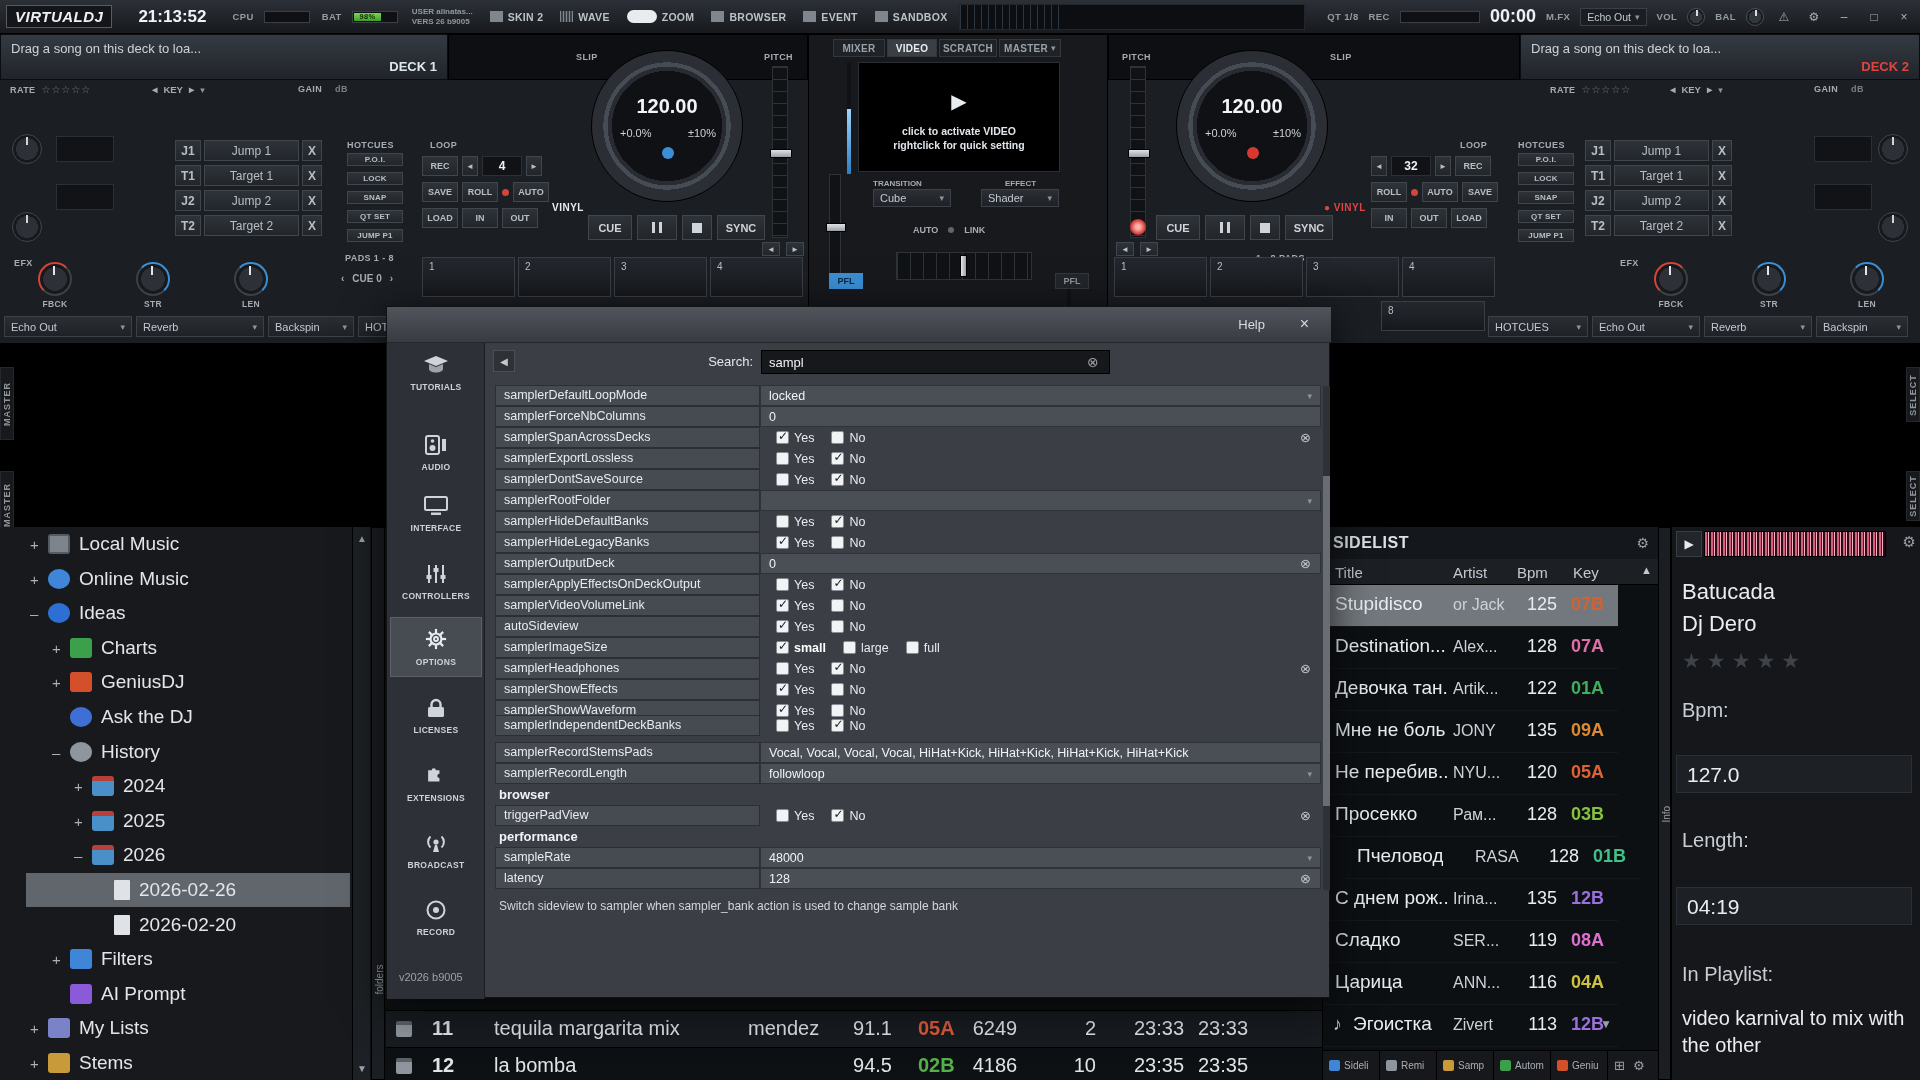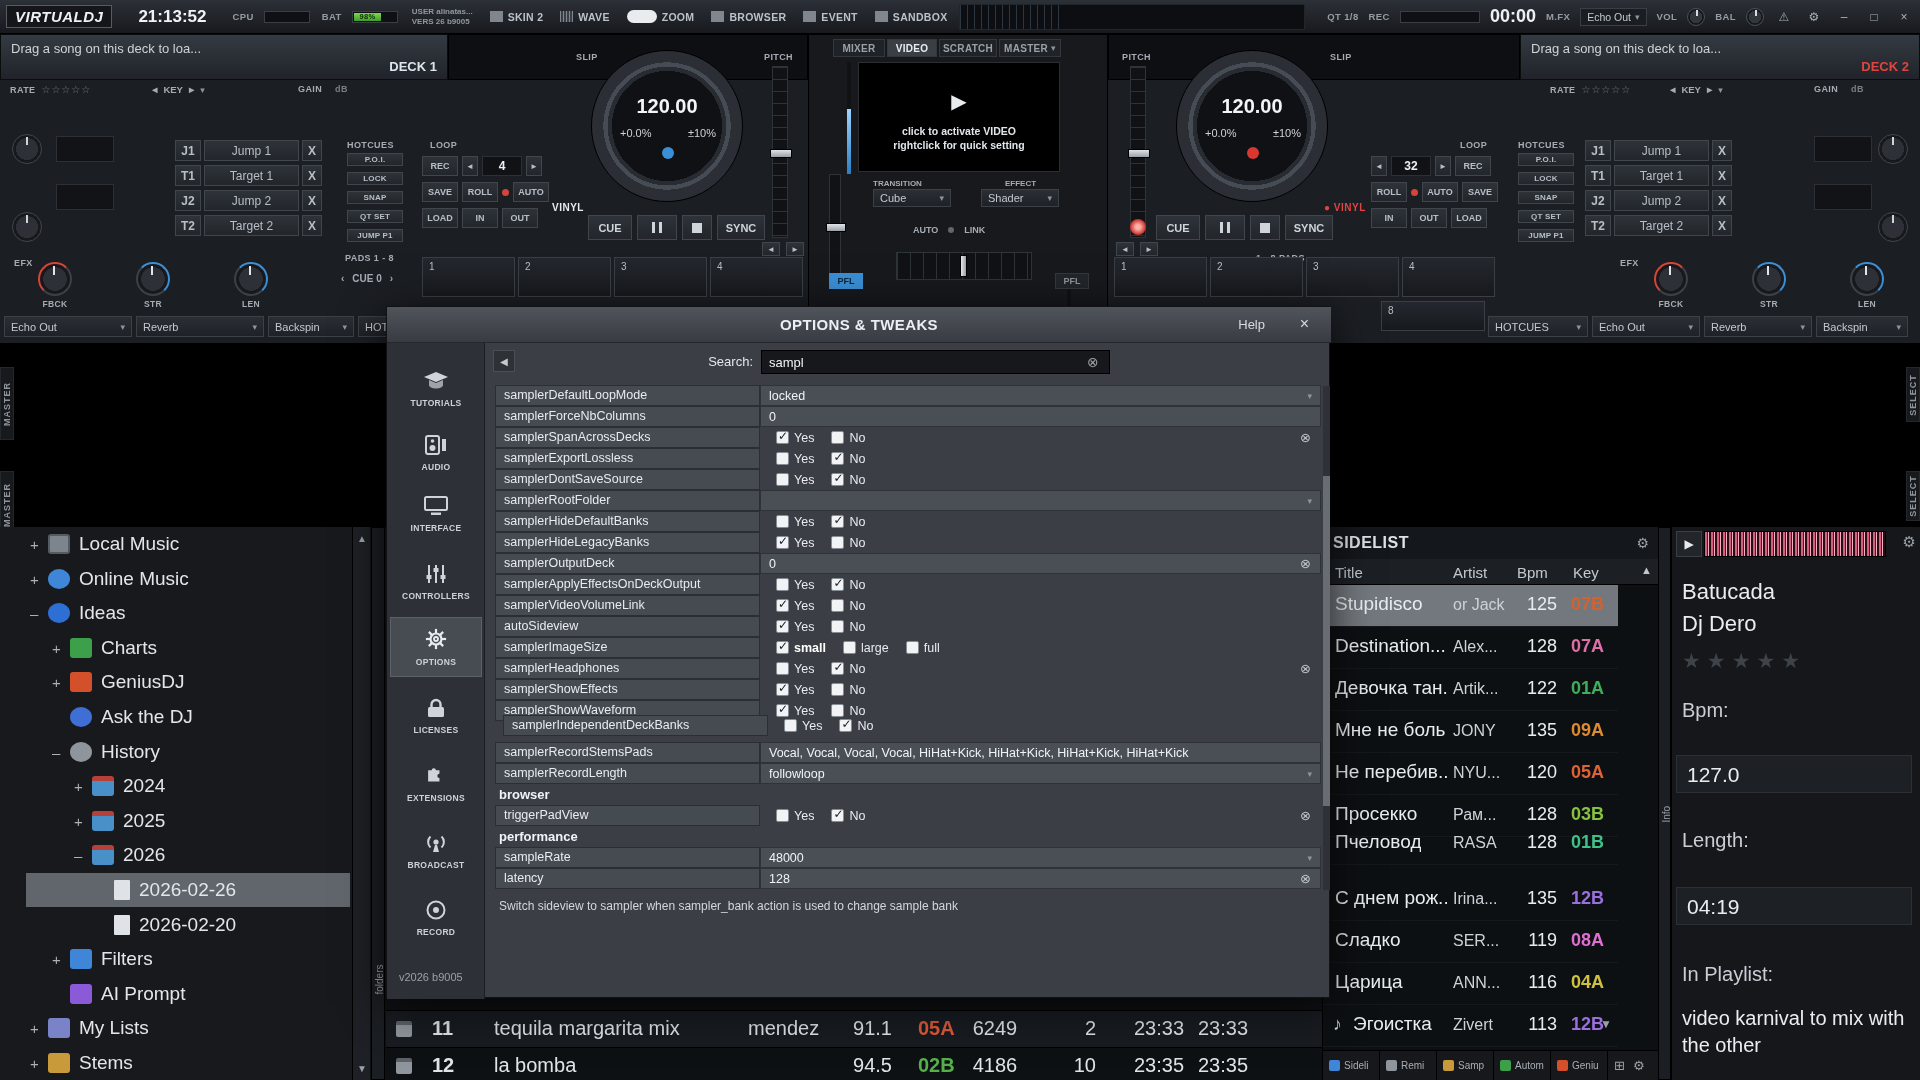--- a/index.html
+++ b/index.html
@@ -840,21 +840,21 @@
             <div class="sla">NYU...</div>
             <div class="slb">120</div>
             <div class="slk" style="color: rgb(222, 98, 52);">05A</div>
           </div>
           <div class="slrow" style="top: 268px;">
             <div class="slt">Просекко</div>
             <div class="sla">Рам...</div>
             <div class="slb">128</div>
             <div class="slk" style="color: rgb(134, 194, 63);">03B</div>
           </div>
-          <div class="slrow" style="top: 296px;">
+          <div class="slrow" style="top: 310px; margin-left: 22px;">
             <div class="slt">Пчеловод</div>
             <div class="sla">RASA</div>
             <div class="slb">128</div>
             <div class="slk" style="color: rgb(63, 194, 136);">01B</div>
           </div>
           <div class="slrow" style="top: 352px;">
             <div class="slt">С днем рож...</div>
             <div class="sla">Irina...</div>
             <div class="slb">135</div>
             <div class="slk" style="color: rgb(154, 111, 222);">12B</div>
@@ -923,30 +923,29 @@
       <div class="ip-box" style="top:360px">
         <div class="ip-val">04:19</div>
       </div>
       <div class="ip-lab" style="top:436px">In Playlist:</div>
       <div class="ip-val" style="top:478px;width:228px;font-size:20px;line-height:1.35">video karnival to mix with the other</div>
     </div>
   </section>
 
   <div id="dialog">
     <div id="dlg-titlebar">
-      <div id="dlg-title">OPTIONS &amp; TWEAKS</div>
       <div id="dlg-help">Help</div>
       <div id="dlg-close">×</div>
     </div>
     <div id="dlg-back" style="transform:scaleX(-1)">▶</div>
     <div id="dlg-searchlab">Search:</div>
     <input id="dlg-search" value="sampl" style="">
     <div id="dlg-searchclear">⊗</div>
     <div id="dlg-sidebar">
-        <div class="sbitem" style="top: 16px;">
+        <div class="sbitem" style="top: 0;">
           <div class="sbic"><svg width="26" height="20" viewBox="0 0 26 20">
               <path d="M13 1 25 6 13 11 1 6z" fill="#cfd4da"></path>
               <path d="M6 9v5c0 2 3.2 3.5 7 3.5s7-1.5 7-3.5V9l-7 3z" fill="#cfd4da" opacity=".7"></path>
             </svg></div>
           <div class="sblab">TUTORIALS</div>
         </div>
         <div class="sbitem" style="top: 80px;">
           <div class="sbic"><svg width="22" height="20" viewBox="0 0 22 20">
               <rect x="1" y="1" width="13" height="18" rx="2" fill="none" stroke="#cfd4da" stroke-width="2"></rect>
               <circle cx="7.5" cy="6" r="1.8" fill="#cfd4da"></circle>
@@ -1156,21 +1155,21 @@
         </div>
         <div class="drow" style="top: 393px;">
           <div class="dname">samplerShowWaveform</div>
           <div class="dval">
             <div class="cbx on"></div>
             <div class="cbl">Yes</div>
             <div class="cbx"></div>
             <div class="cbl">No</div>
           </div>
         </div>
-        <div class="drow" style="top: 408px; margin-left: 8px;">
+        <div class="drow" style="top: 408px;">
           <div class="dname">samplerIndependentDeckBanks</div>
           <div class="dval">
             <div class="cbx"></div>
             <div class="cbl">Yes</div>
             <div class="cbx on"></div>
             <div class="cbl">No</div>
           </div>
         </div>
         <div class="drow" style="top: 435px;">
           <div class="dname">samplerRecordStemsPads</div>

